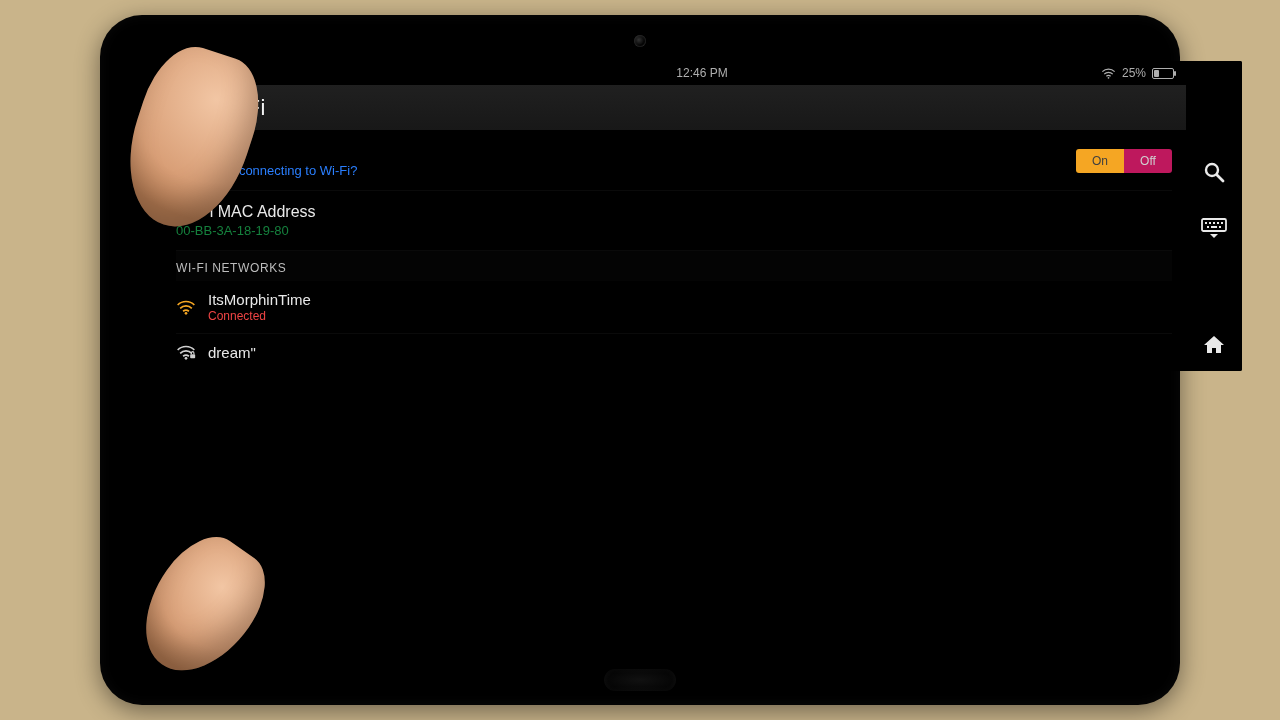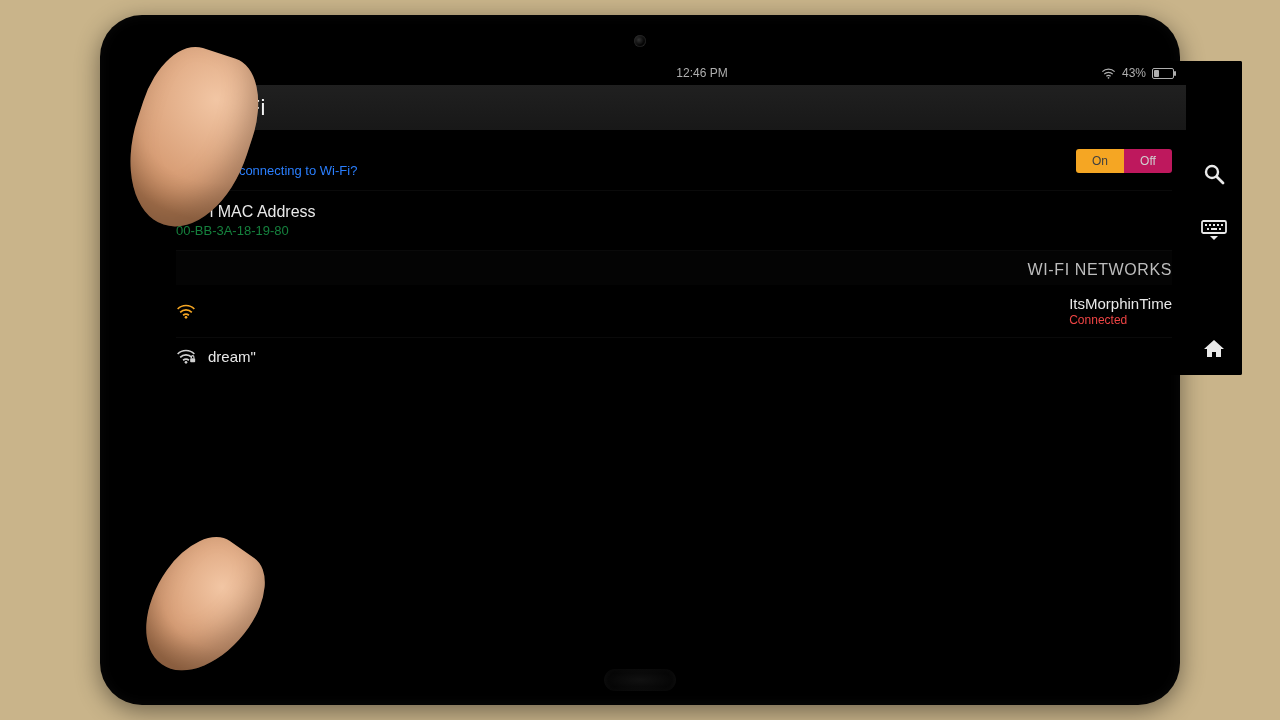--- a/index.html
+++ b/index.html
@@ -35,25 +35,25 @@
     .panel{padding:0 14px;}
     .section{border-bottom:1px solid rgba(255,255,255,.04);}
 
     .row{padding:12px 0;}
     .row.twocol{display:flex;align-items:center;justify-content:space-between;}
 
     .label-title{color:#e9e9e9;font-size:16px;font-weight:400;}
     .label-sub{font-size:13px;margin-top:2px;color:#15803d;}
     .label-sub.link{color:#2a7fff;}
 
-    .section-header{color:#bdbdbd;font-size:16px;letter-spacing:.6px;padding:10px 0 6px;text-transform:uppercase;background:rgba(255,255,255,.015);text-align:right;}
+    .section-header{color:#bdbdbd;font-size:12px;letter-spacing:.6px;padding:10px 0 6px;text-transform:uppercase;background:rgba(255,255,255,.015);}
 
     .net-list{display:flex;flex-direction:column;}
     .net-row{display:flex;align-items:center;gap:12px;padding:10px 0;border-top:1px solid rgba(255,255,255,.04);}
-    .net-row:first-child{border-top:none;justify-content:space-between;}
+    .net-row:first-child{border-top:none;}
     .net-text{display:flex;flex-direction:column;}
     .net-name{color:#e8e8e8;font-size:15px;}
     .net-status{color:#ef4444;font-size:12px;margin-top:1px;}
 
     
     .toggle{display:flex;border-radius:3px;overflow:hidden;box-shadow:0 0 0 1px rgba(0,0,0,.6);}
     .toggle div{width:48px;height:24px;display:flex;align-items:center;justify-content:center;font-size:12px;}
     .toggle .on{background:#f5a623;color:#404040;}
     .toggle .off{background:#be185d;color:#d0d0d0;}
 
@@ -89,21 +89,21 @@
           <span class="icon">
             <svg width="15" height="11" viewBox="0 0 24 18">
                 <g class="wifi-glyph" stroke="#aeaeae">
                   <path d="M2 6 A14 14 0 0 1 22 6"></path>
                   <path d="M5 10 A10 10 0 0 1 19 10"></path>
                   <path d="M8.5 13.5 A5.5 5.5 0 0 1 15.5 13.5"></path>
                 </g>
                 <circle cx="12" cy="16" r="1.4" fill="#aeaeae"></circle>
               </svg>
           </span>
-          <span>43%</span>
+          <span>25%</span>
           <span class="battery">
             <span class="shell">
                 <span class="fill" style="width:25%"></span>
               </span>
           </span>
         </span>
       </div>
 
       <div class="page-header">
         <span class="icon" style="color:#e9e9e9">

